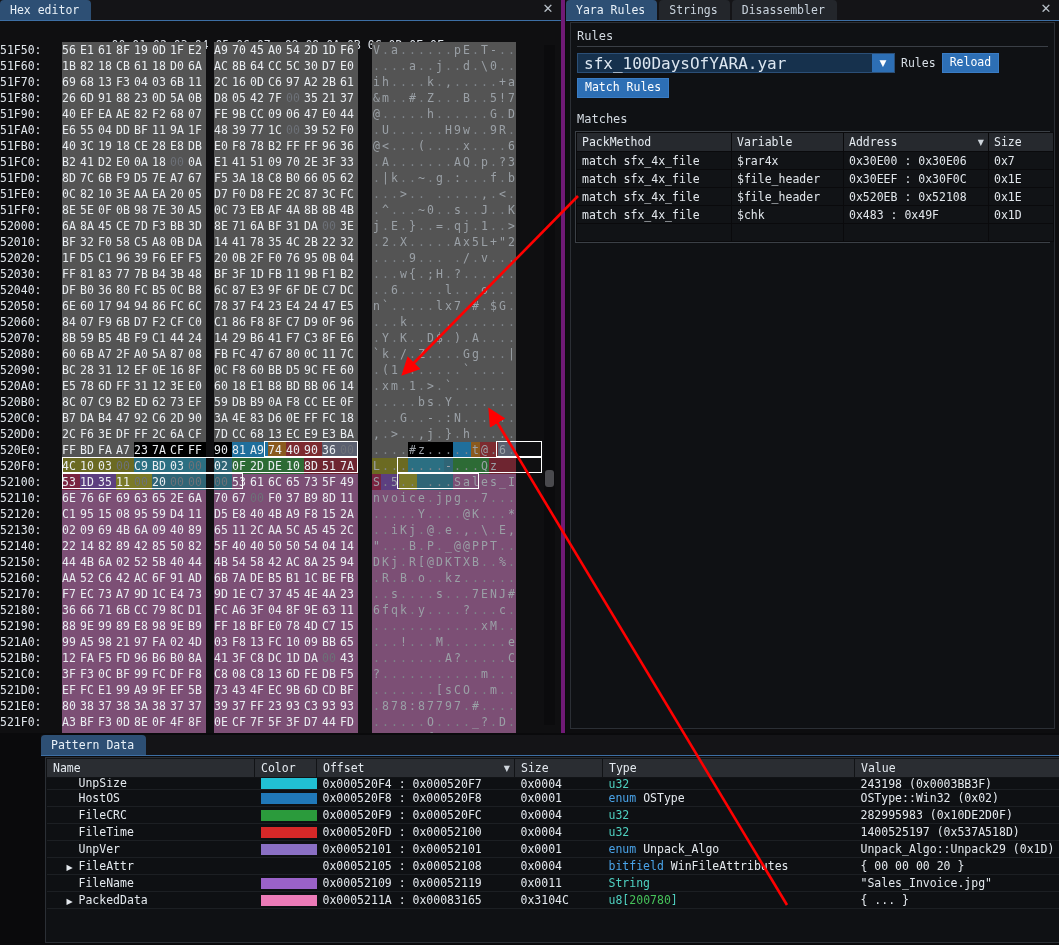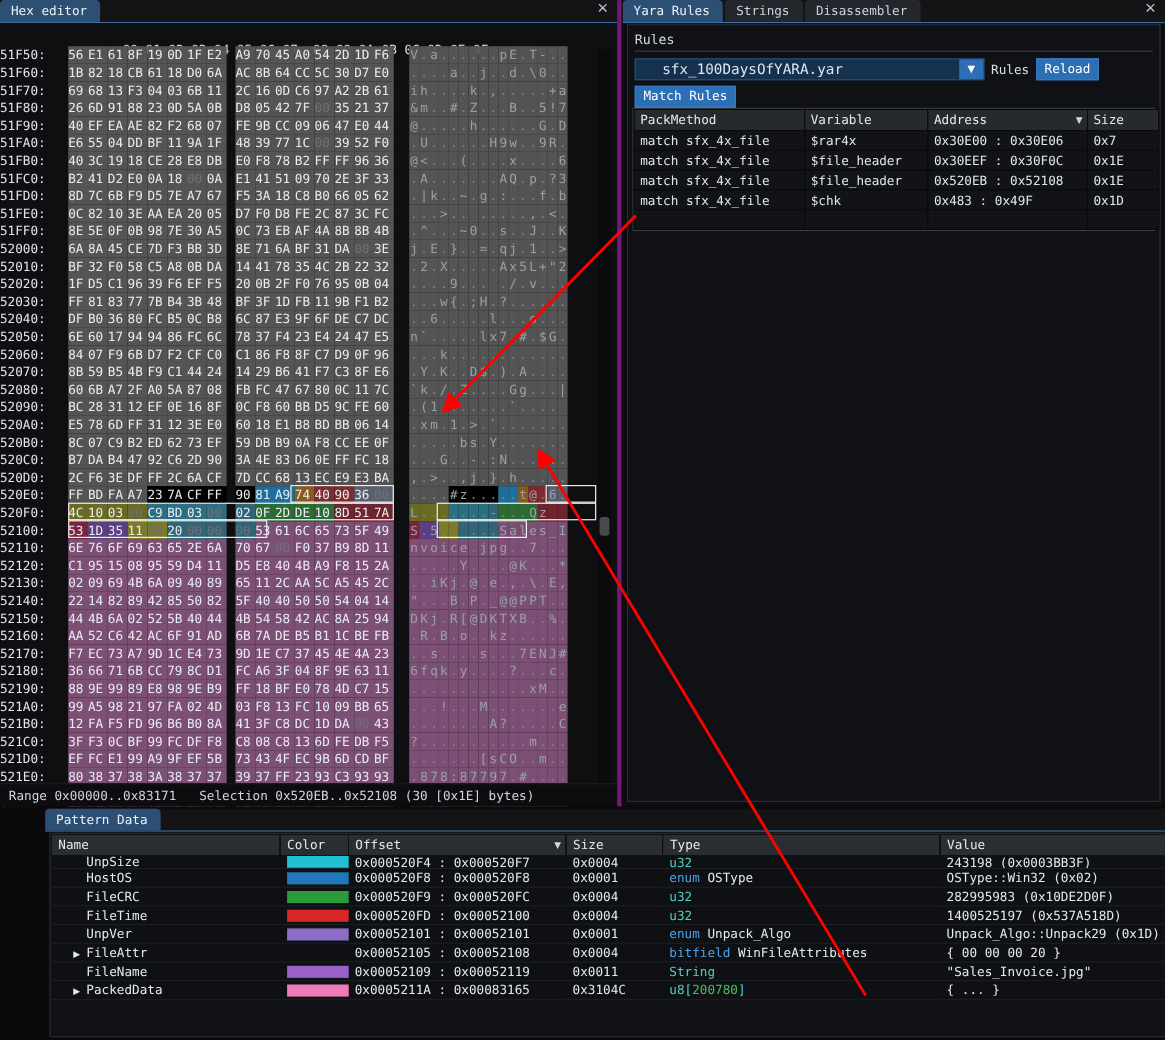--- a/index.html
+++ b/index.html
@@ -138,21 +138,21 @@
     padding: 6px 0 3px 6px;
   }
   .sec-rule { height:1px; background:#3a3f46; margin: 0 6px 6px 6px; }
 
   .rulerow { display: flex; align-items: center; padding: 0 6px; gap: 6px; }
   .combo {
     flex: 0 0 318px; height: 20px; display: flex; align-items: center;
     background: #16314d; border: 1px solid #2b4f77;
   }
   .combo .val {
-    flex: 1; padding-left: 24px; color: #dce6f0; font-size: 13px;
+    flex: 1; padding-left: 6px; color: #dce6f0; font-size: 16px;
     white-space: nowrap; overflow: hidden;
   }
   .combo .arrow {
     width: 22px; height: 18px; background: #2d6fb5;
     color: #ffffff; font-size: 9px; line-height: 18px; text-align: center;
     font-family: "DejaVu Sans", sans-serif;
   }
   .plainlbl { color: #d8dfe6; font-size: 11.5px; }
   .btn {
     background: #2d6fb5; color: #ffffff; font-size: 11.5px;
@@ -244,21 +244,20 @@
       <div class="thumb"></div>
     </div>
   <div class="selbox" style="left: 264px; top: 420px; width: 94px; height: 16px;"></div>
       <div class="selbox" style="left: 62px; top: 436px; width: 296px; height: 16px;"></div>
       <div class="selbox" style="left: 62px; top: 452px; width: 181px; height: 16px;"></div>
       <div class="selbox" style="left: 496px; top: 420px; width: 46px; height: 16px;"></div>
       <div class="selbox" style="left: 397px; top: 436px; width: 145px; height: 16px;"></div>
       <div class="selbox" style="left: 397px; top: 452px; width: 82px; height: 16px;"></div>
     </div>
 
-  <div class="hex-status">Range 0x00000..0x83171   Selection 0x520EB..0x52108 (30 [0x1E] bytes)</div>
 </div>
 
 <div id="yara-panel">
   <div class="tabstrip">
     <div class="tab active">Yara Rules</div>
     <div class="tab">Strings</div>
     <div class="tab">Disassembler</div>
     <div class="tab-close">✕</div>
   </div>
 
@@ -270,20 +269,21 @@
       <div class="combo">
         <div class="val">sfx_100DaysOfYARA.yar</div>
         <div class="arrow">▼</div>
       </div>
       <div class="plainlbl">Rules</div>
       <div class="btn">Reload</div>
     </div>
 
     <div class="btn btn-row2">Match Rules</div>
 
+    <div class="matches-lbl">Matches</div>
 
     <div class="yaratbl-wrap">
       <table class="grid">
         <colgroup>
             <col style="width:155px">
             <col style="width:112px">
             <col style="width:145px">
             <col style="width:65px">
           </colgroup>
         <thead>

